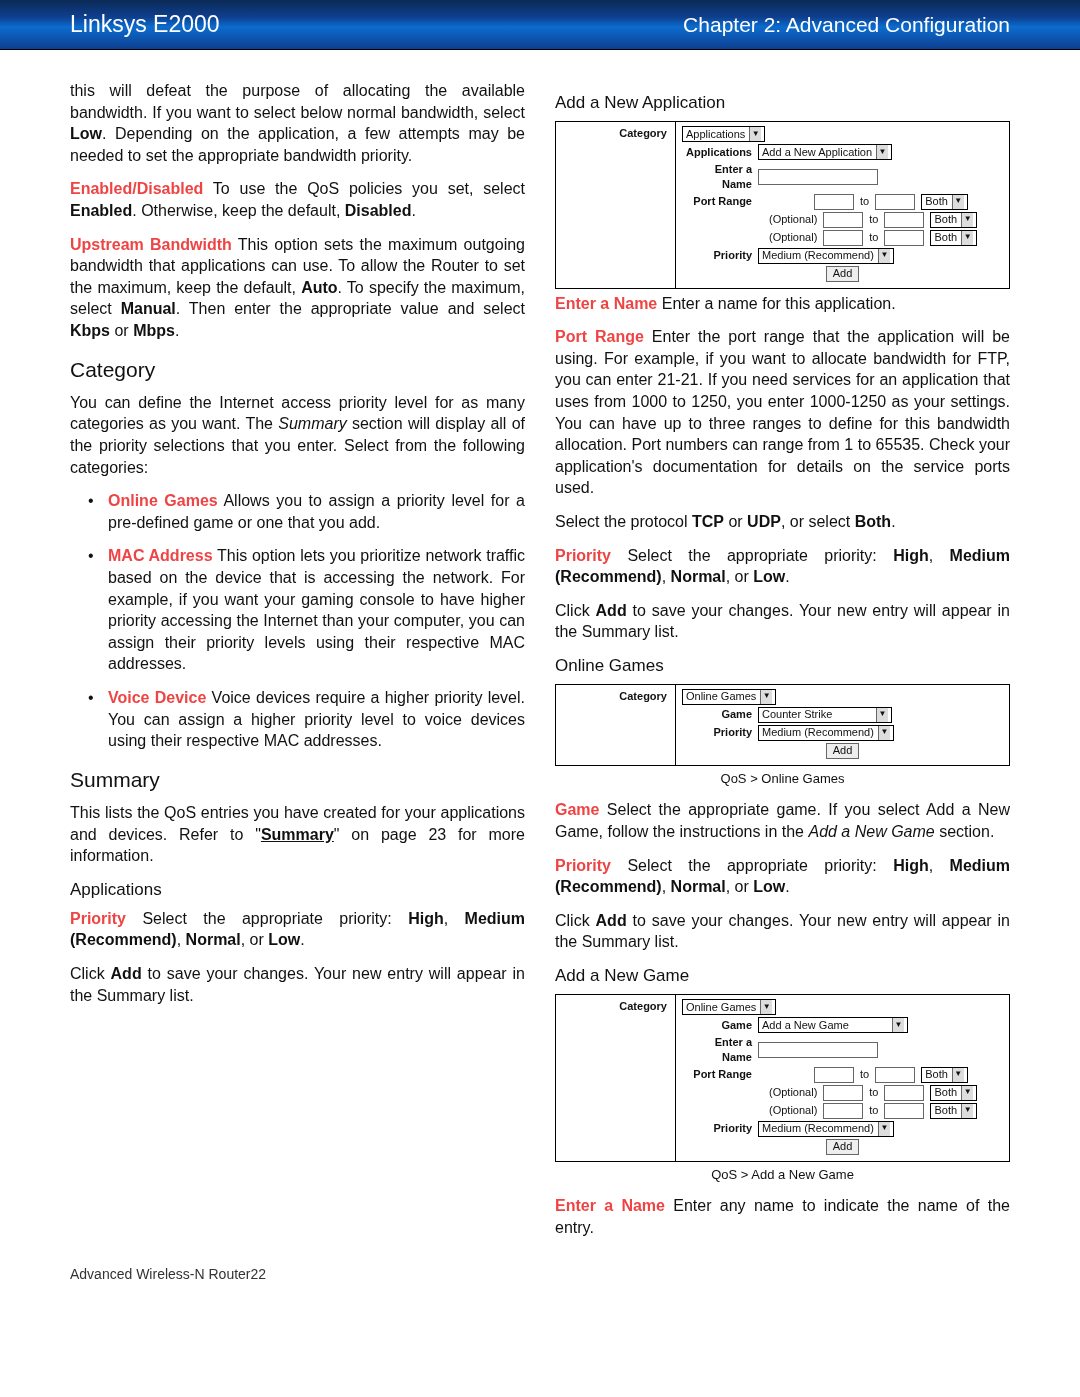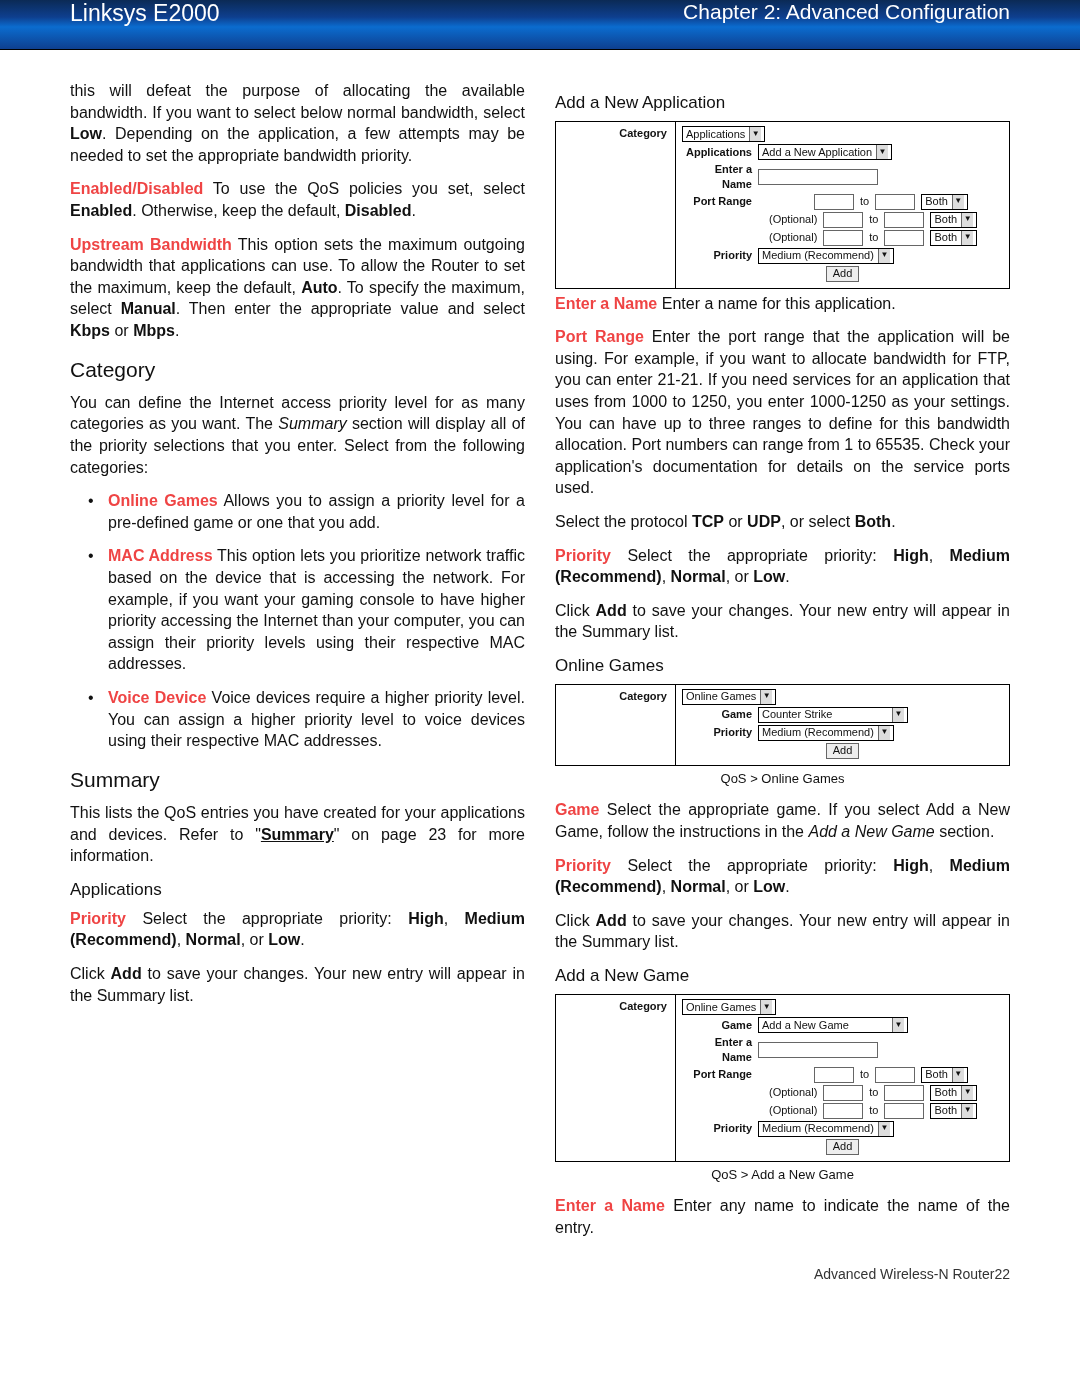--- a/index.html
+++ b/index.html
@@ -1,20 +1,20 @@
 <!DOCTYPE html>
 <html><head>
 <meta charset="utf-8">
 <style>
   * { box-sizing: border-box; margin: 0; padding: 0; }
   body { width: 1080px; background: #fff; font-family: "Segoe UI", "Helvetica Neue", Arial, sans-serif; color: #111; }
   .banner {
     height: 50px; width: 100%;
     background: linear-gradient(180deg,#0b2a55 0%, #0e3f8f 35%, #0b6ccf 55%, #0e3f8f 100%);
-    display: flex; justify-content: space-between; align-items: flex-start;
+    display: flex; justify-content: space-between; align-items: center;
     padding: 0 70px; color: #fff; font-size: 23px; font-weight: 300;
     border-bottom: 1px solid #000;
   }
   .banner .right { font-size: 21px; }
   .page { display: flex; gap: 30px; padding: 30px 70px 16px 70px; font-size: 16px; line-height: 1.35; }
   .column { flex: 1; }
   .p { margin-bottom: 12px; text-align: justify; text-justify: inter-word; }
   .lead { color: #ef4444; font-weight: 700; }
   .b { font-weight: 700; }
   .i { font-style: italic; }
@@ -29,21 +29,21 @@
   .figure .fbody { flex: 1; padding: 4px 6px; font-size: 11px; }
   .flab .row { text-align: right; padding-right: 8px; font-size: 11px; font-weight: 700; line-height: 1; }
   .flab .row.first { padding-top: 6px; }
   .frow { display: flex; align-items: center; gap: 6px; margin-bottom: 2px; justify-content: flex-start;}
   .frow .lbl { width: 70px; text-align: right; font-weight: 700; font-size: 11px;}
   .dd { border: 1px solid #000; background: #fff; font-size: 11px; padding: 0 3px; height: 16px; display: inline-flex; align-items: center; }
   .dd .arr { background: #ddd; border-left: 1px solid #666; width: 12px; height: 14px; display: inline-flex; align-items: center; justify-content: center; margin-left: 4px; font-size: 8px;}
   .inp { border: 1px solid #666; height: 16px; display: inline-block; background: #fff; }
   .btn { border: 1px solid #666; background: #eee; font-size: 11px; padding: 0 6px; height: 16px; display: inline-flex; align-items: center;}
   .caption { text-align: center; font-size: 13px; margin: 4px 0 12px 0; }
-  .footer { display: flex; justify-content: flex-end; padding: 0 70px 20px 70px; font-size: 14px; color: #333; }
+  .footer { display: flex; justify-content: flex-start; padding: 0 70px 20px 70px; font-size: 14px; color: #333; }
 </style>
 </head>
 <body>
 
 <div class="banner">
   <span>Linksys E2000</span>
   <span class="right">Chapter 2: Advanced Configuration</span>
 </div>
 
 <div class="page">
@@ -170,21 +170,21 @@
         </div>
       <div class="fbody">
         <div class="frow">
             <span class="dd">
               <span>Online Games</span>
               <span class="arr">▼</span>
             </span>
           </div>
         <div class="frow">
             <span class="lbl">Game</span>
-            <span class="dd" style="width:150px">
+            <span class="dd" style="width:134px">
               <span>Counter Strike</span>
               <span class="arr" style="margin-left:auto">▼</span>
             </span>
           </div>
         <div class="frow">
             <span class="lbl">Priority</span>
             <span class="dd">
               <span>Medium (Recommend)</span>
               <span class="arr">▼</span>
             </span>

